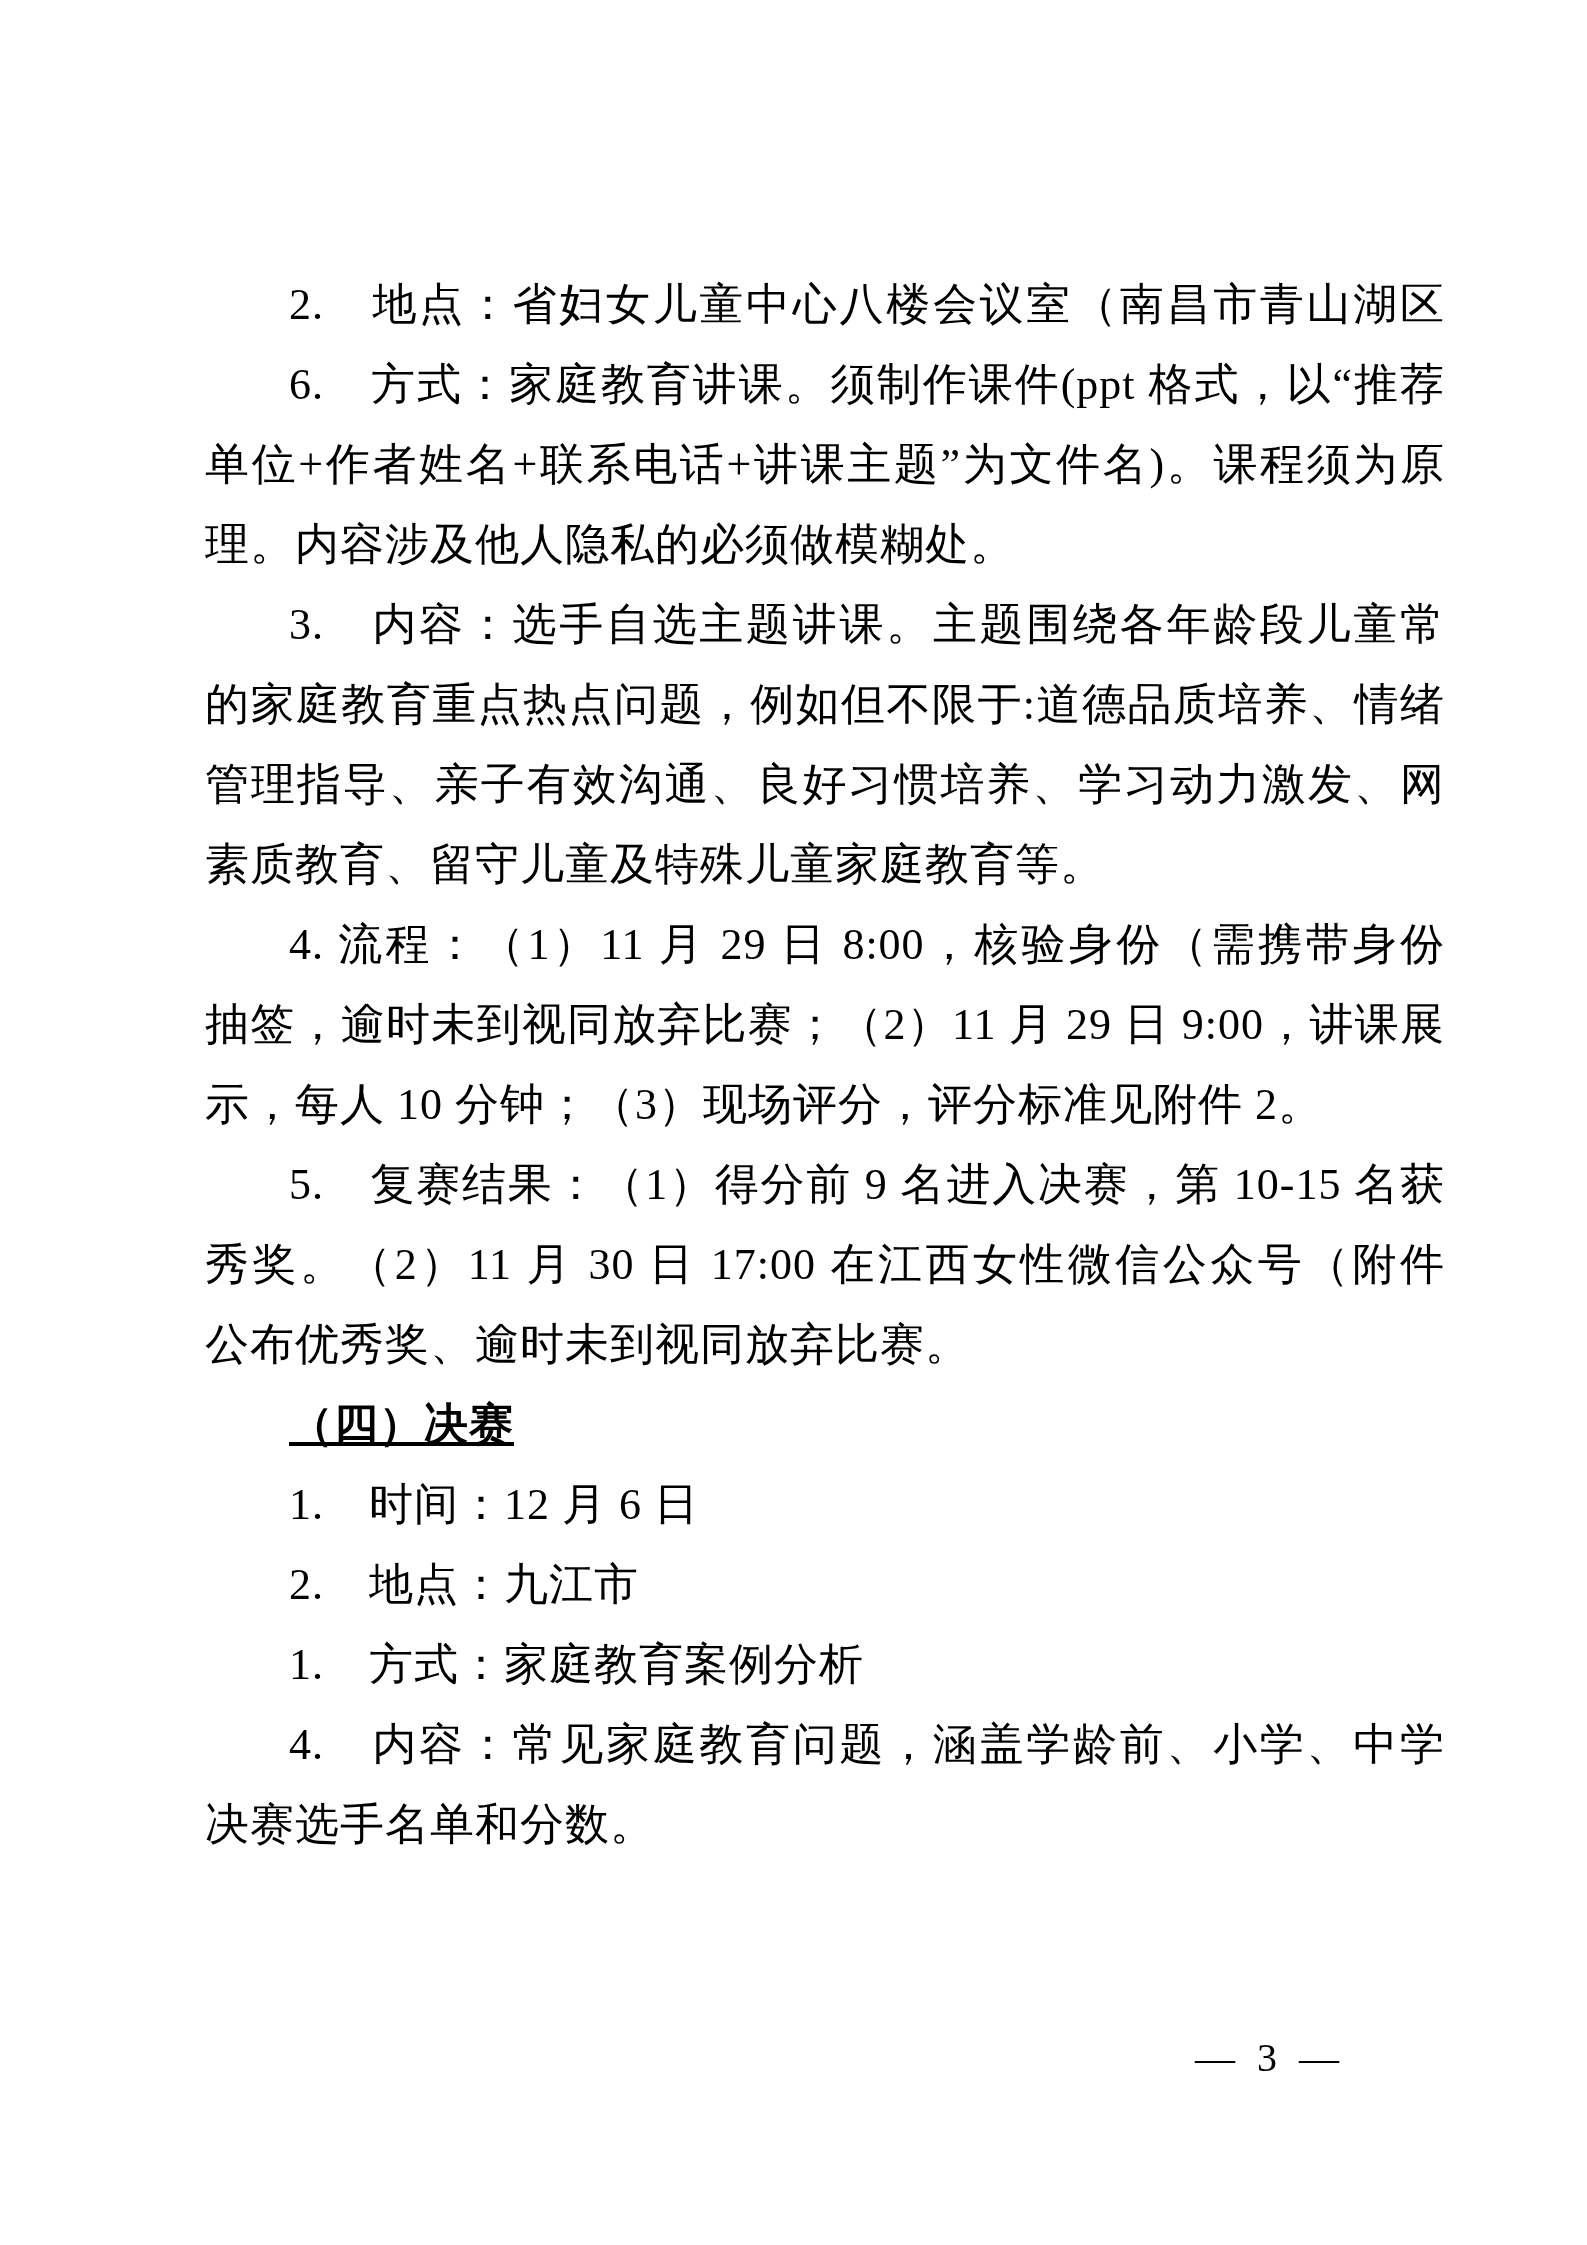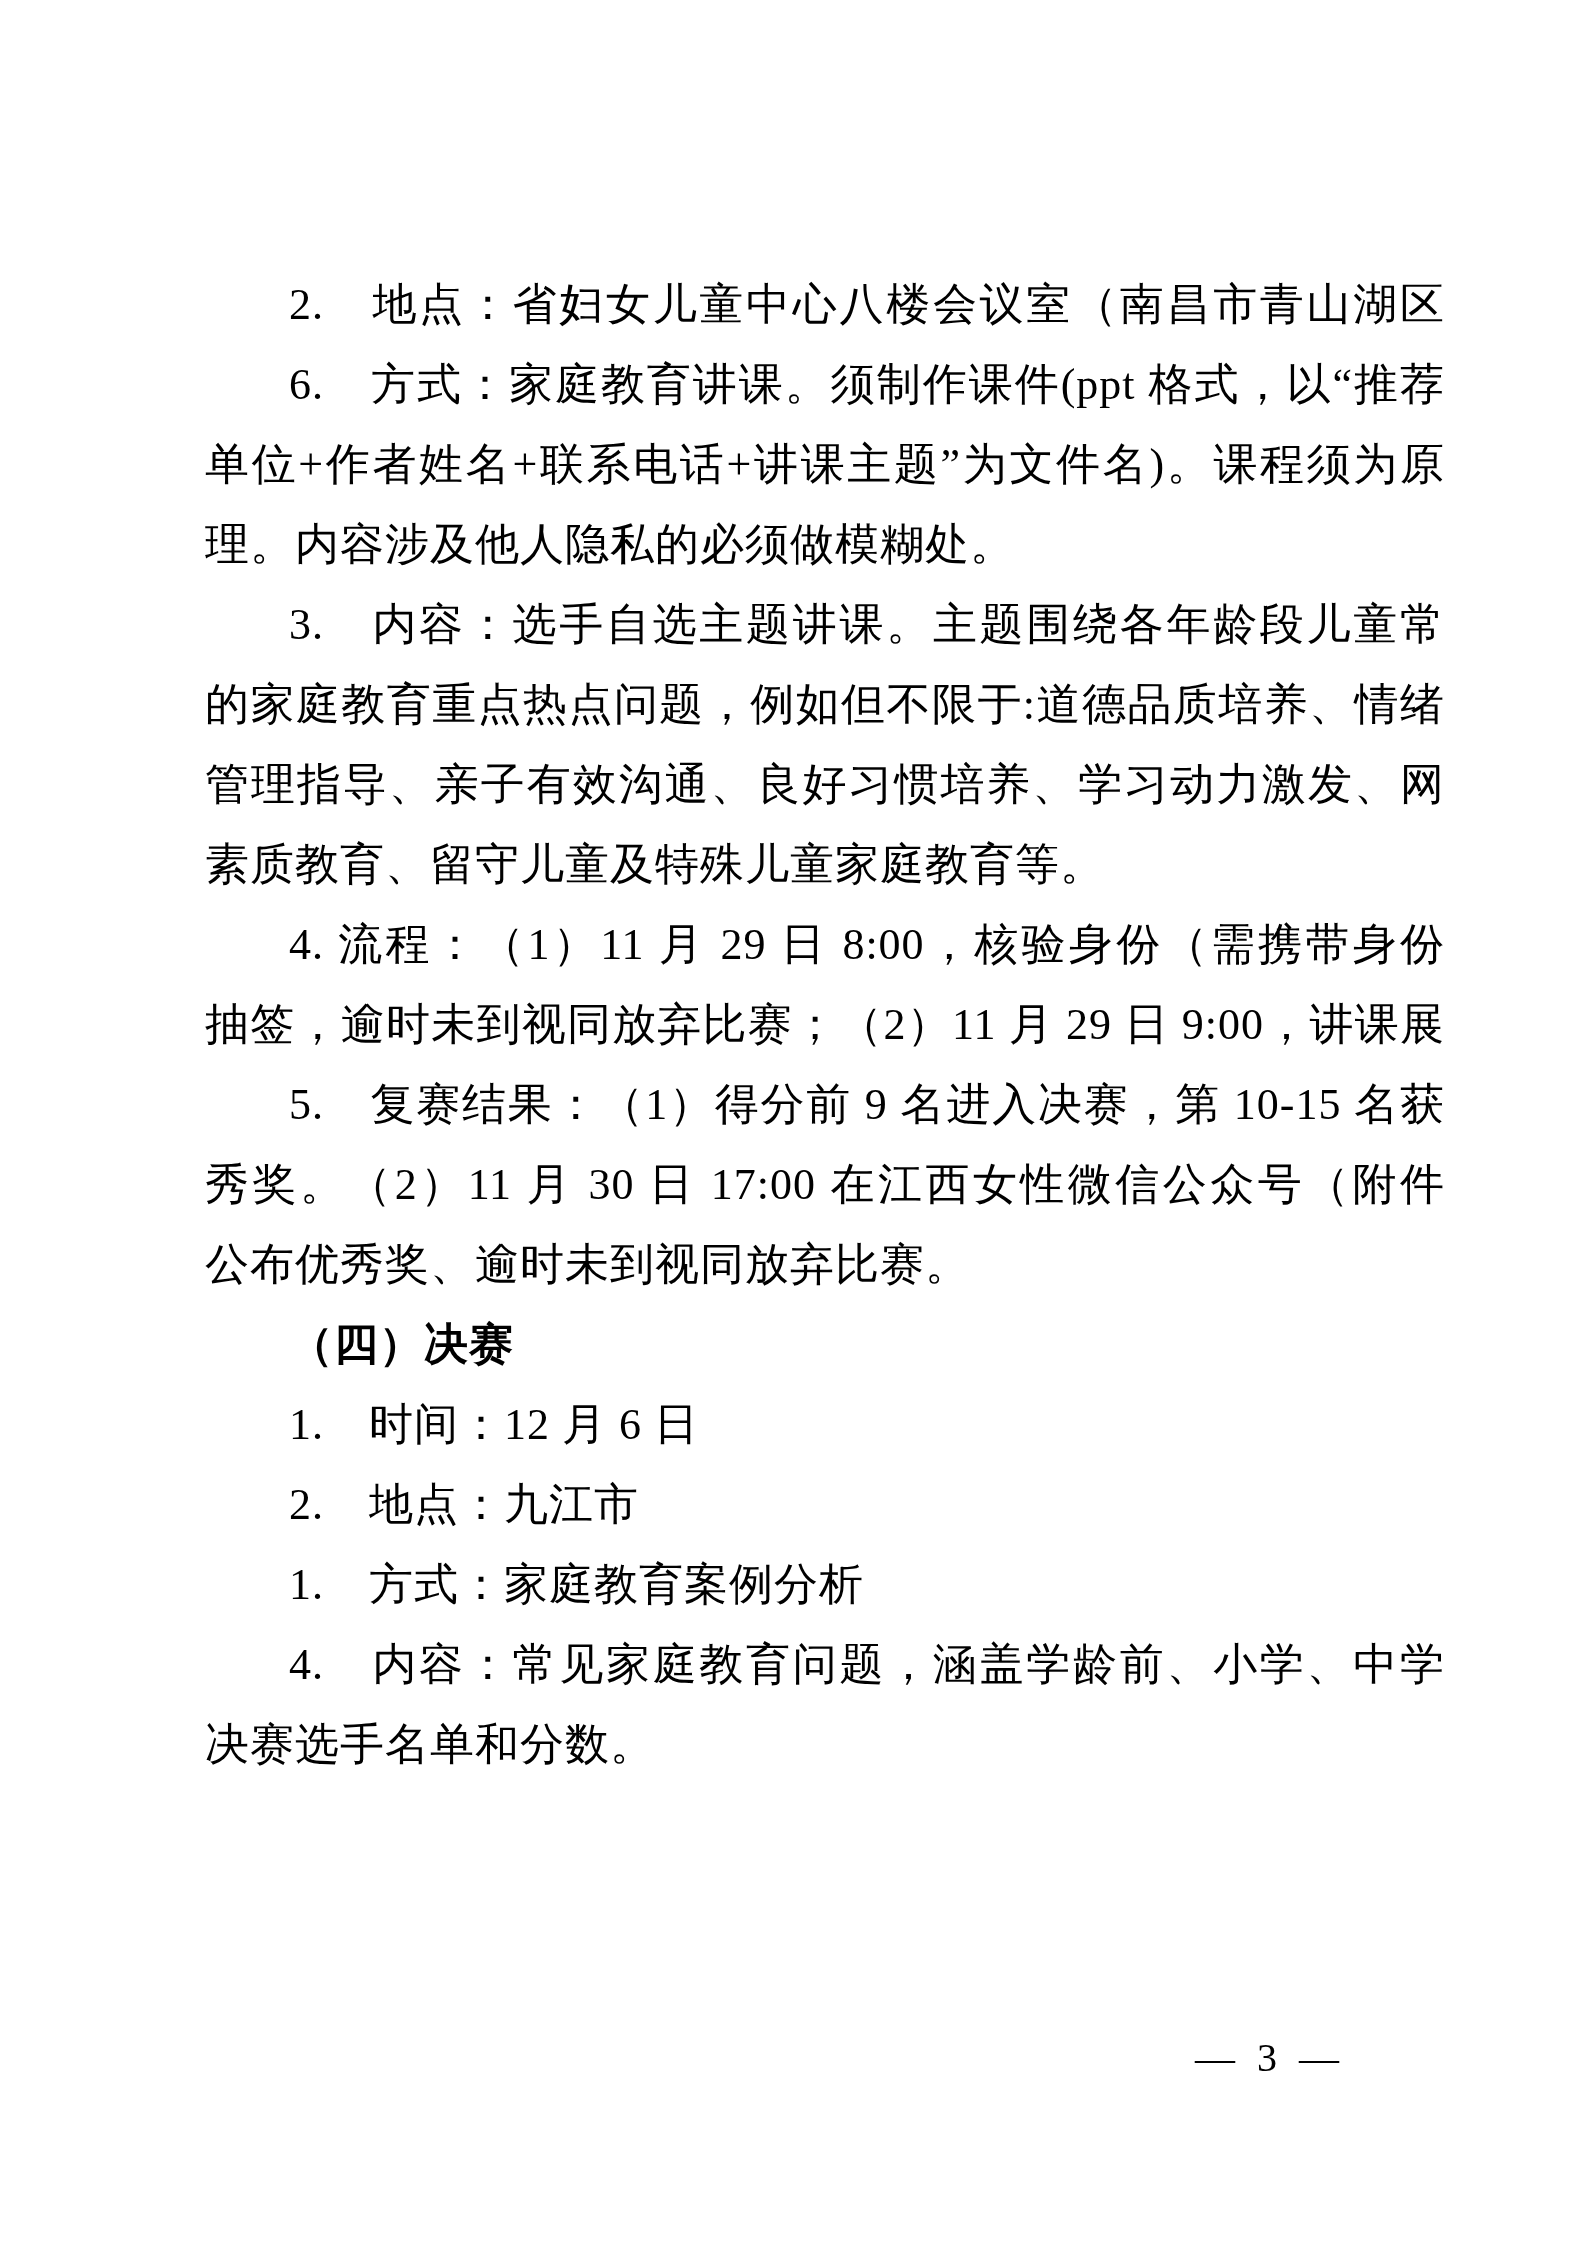--- a/index.html
+++ b/index.html
@@ -31,20 +31,21 @@
     overflow: hidden;
   }
   .line.fill {
     text-align-last: justify;
   }
   .line.indent {
     text-indent: 84px;
   }
   .line.bold {
     font-weight: bold;
+    text-decoration: underline;
   }
   .pagenum {
     position: absolute;
     top: 2030px;
     right: 242px;
     font-size: 40px;
     line-height: 56px;
     letter-spacing: 6px;
     color: #000000;
   }
@@ -57,20 +58,21 @@
       <div class="line indent fill">2.　地点：省妇女儿童中心八楼会议室（南昌市青山湖区南</div>
       <div class="line indent fill">6.　方式：家庭教育讲课。须制作课件(ppt 格式，以“推荐</div>
       <div class="line fill">单位+作者姓名+联系电话+讲课主题”为文件名)。课程须为原创，</div>
       <div class="line">理。内容涉及他人隐私的必须做模糊处。</div>
       <div class="line indent fill">3.　内容：选手自选主题讲课。主题围绕各年龄段儿童常见</div>
       <div class="line fill">的家庭教育重点热点问题，例如但不限于:道德品质培养、情绪</div>
       <div class="line fill">管理指导、亲子有效沟通、良好习惯培养、学习动力激发、网络</div>
       <div class="line">素质教育、留守儿童及特殊儿童家庭教育等。</div>
       <div class="line indent fill">4. 流程：（1）11 月 29 日 8:00，核验身份（需携带身份证），</div>
       <div class="line fill">抽签，逾时未到视同放弃比赛；（2）11 月 29 日 9:00，讲课展</div>
+      <div class="line">示，每人 10 分钟；（3）现场评分，评分标准见附件 2。</div>
       <div class="line indent fill">5.　复赛结果：（1）得分前 9 名进入决赛，第 10-15 名获优</div>
       <div class="line fill">秀奖。（2）11 月 30 日 17:00 在江西女性微信公众号（附件 4）</div>
       <div class="line">公布优秀奖、逾时未到视同放弃比赛。</div>
       <div class="line indent bold">（四）决赛</div>
       <div class="line indent">1.　时间：12 月 6 日</div>
       <div class="line indent">2.　地点：九江市</div>
       <div class="line indent">1.　方式：家庭教育案例分析</div>
       <div class="line indent fill">4.　内容：常见家庭教育问题，涵盖学龄前、小学、中学等</div>
       <div class="line">决赛选手名单和分数。</div>
     </main>

